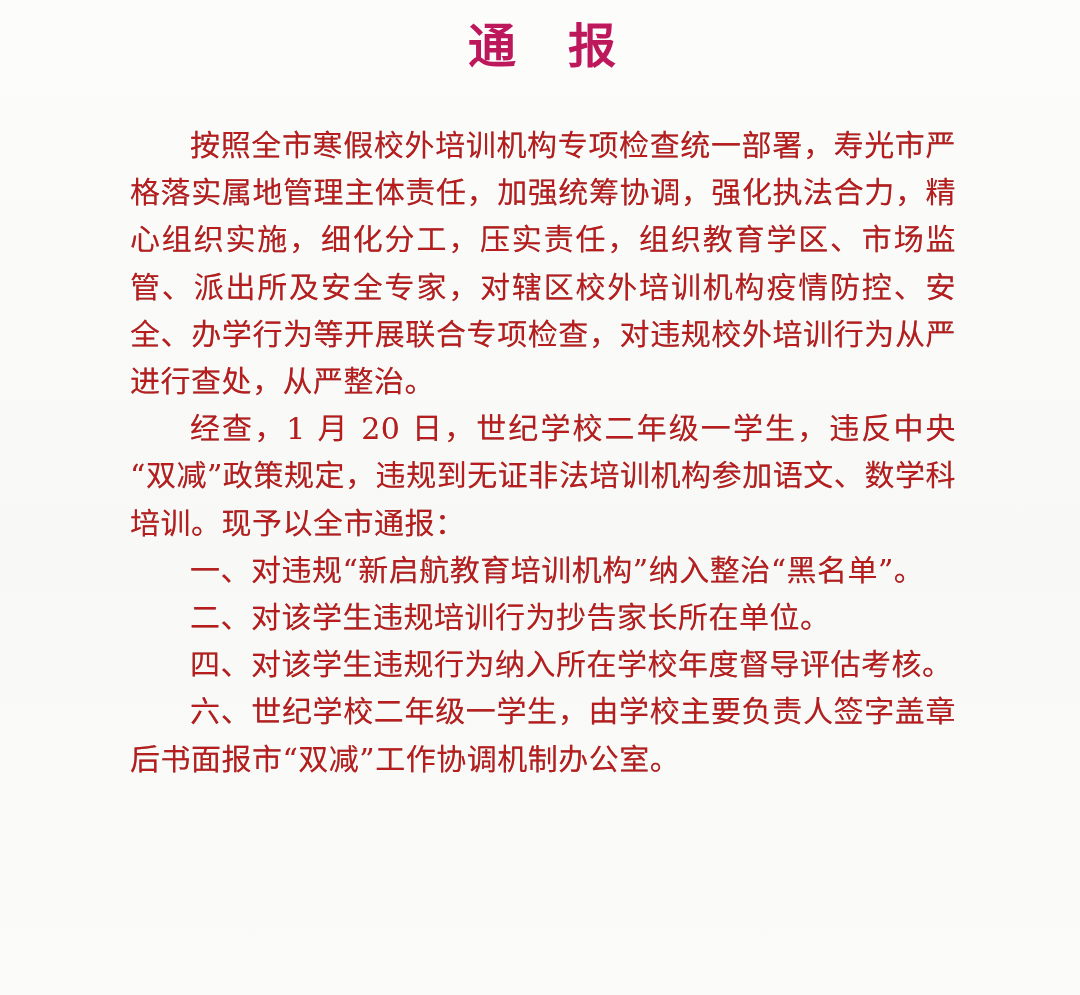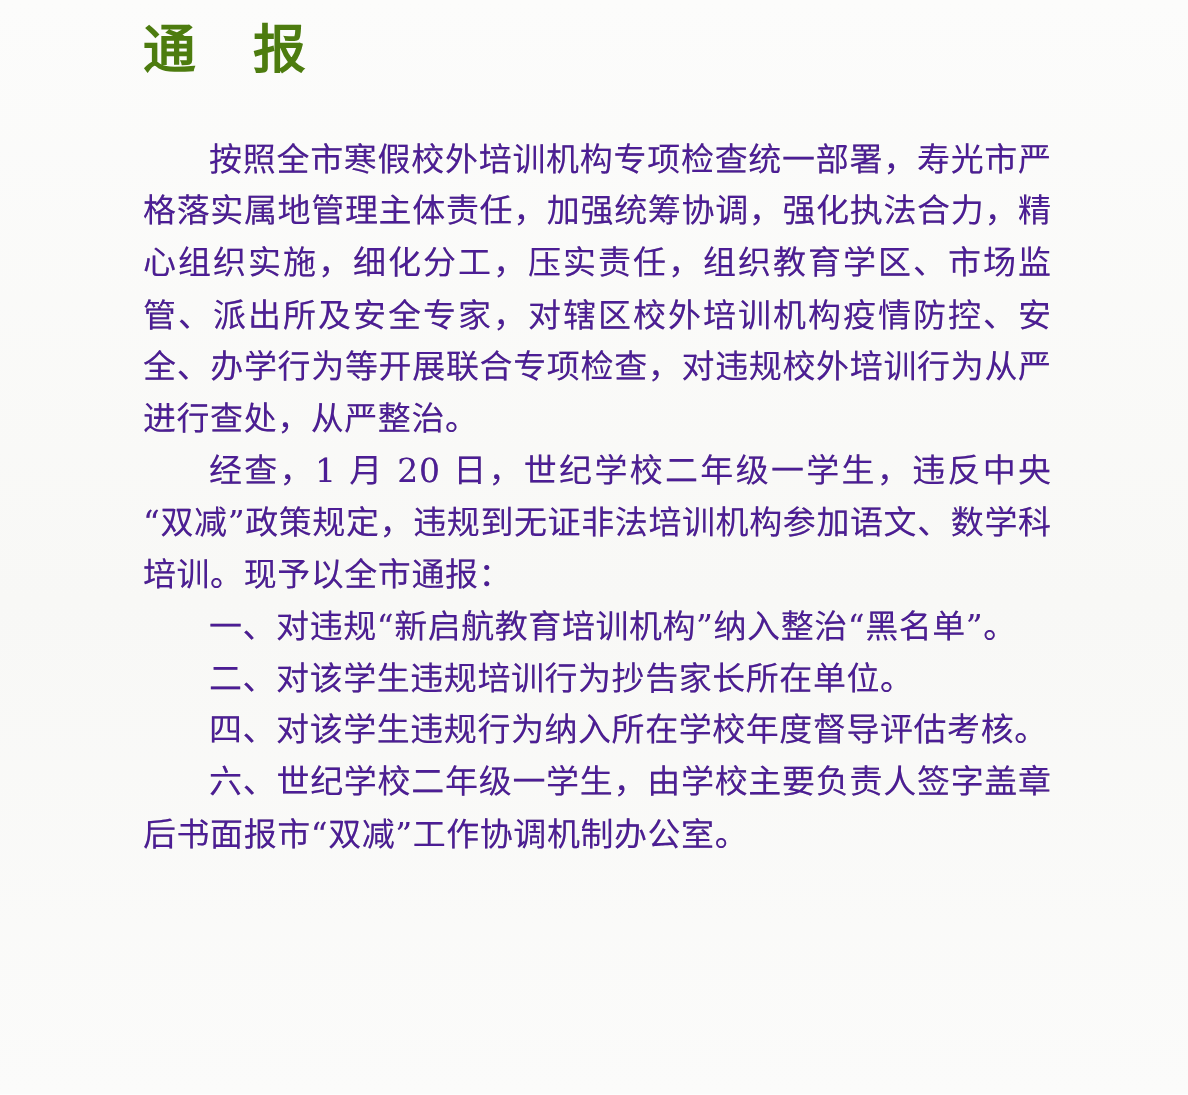--- a/index.html
+++ b/index.html
@@ -15,37 +15,38 @@
     color: #242424;
   }
   .page {
     box-sizing: border-box;
     width: 1080px;
     height: 995px;
     padding: 14px 124px 0 130px;
   }
   .title {
     margin: 0 0 44px 0;
+    text-align: center;
     font-size: 48px;
     line-height: 64px;
     font-weight: bold;
     letter-spacing: 2px;
-    color: #4d7c0f;
+    color: #be185d;
   }
   .doc-body {
     width: 100%;
   }
   .para {
     margin: 0;
     font-size: 30px;
     line-height: 47.2px;
     text-align: justify;
     text-indent: 2em;
     letter-spacing: 0.5px;
-    color: #4c1d95;
+    color: #b91c1c;
     text-shadow: 0 0 0.4px rgba(40,40,40,0.45); 
   }
 </style>
 </head>
 <body>
 
 <div class="page">
   <h1 class="title">通　报</h1>
   <div class="doc-body" id="paragraphs">
       <p class="para">按照全市寒假校外培训机构专项检查统一部署，寿光市严格落实属地管理主体责任，加强统筹协调，强化执法合力，精心组织实施，细化分工，压实责任，组织教育学区、市场监管、派出所及安全专家，对辖区校外培训机构疫情防控、安全、办学行为等开展联合专项检查，对违规校外培训行为从严进行查处，从严整治。</p>

